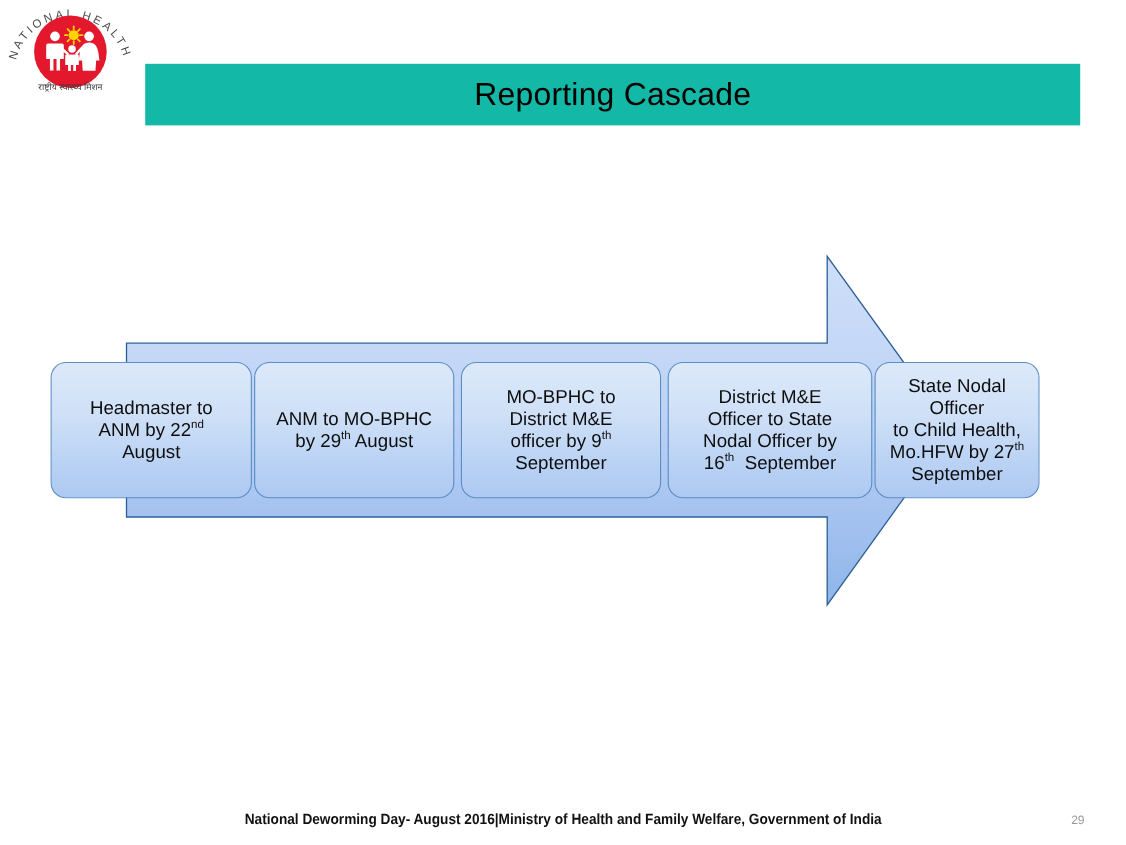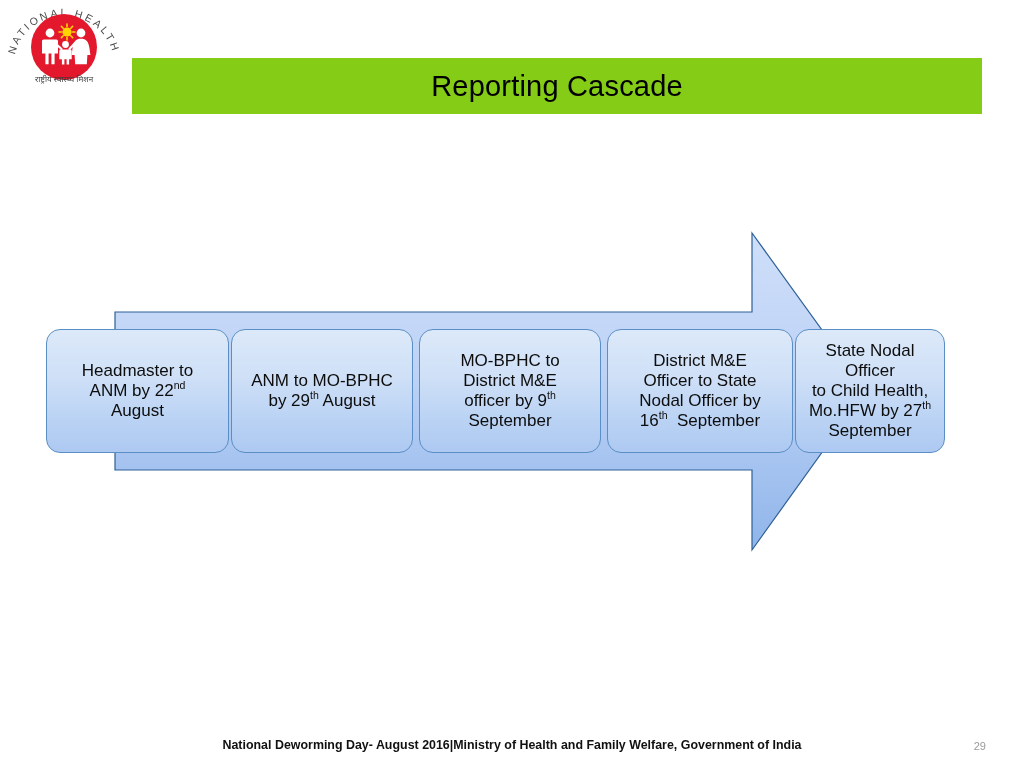--- a/index.html
+++ b/index.html
@@ -24,21 +24,21 @@
     height: 84px;
   }
 
   
   #title-band {
     position: absolute;
     left: 132px;
     top: 58px;
     width: 850px;
     height: 56px;
-    background: #84cc16;
+    background: #14b8a6;
     display: flex;
     align-items: center;
     justify-content: center;
   }
   #title-text {
     font-size: 29px;
     color: #000000;
     letter-spacing: 0.2px;
     font-weight: 400;
   }

